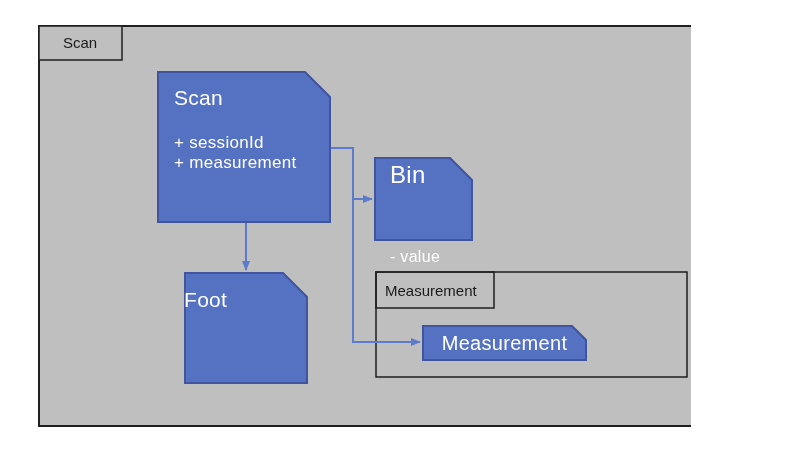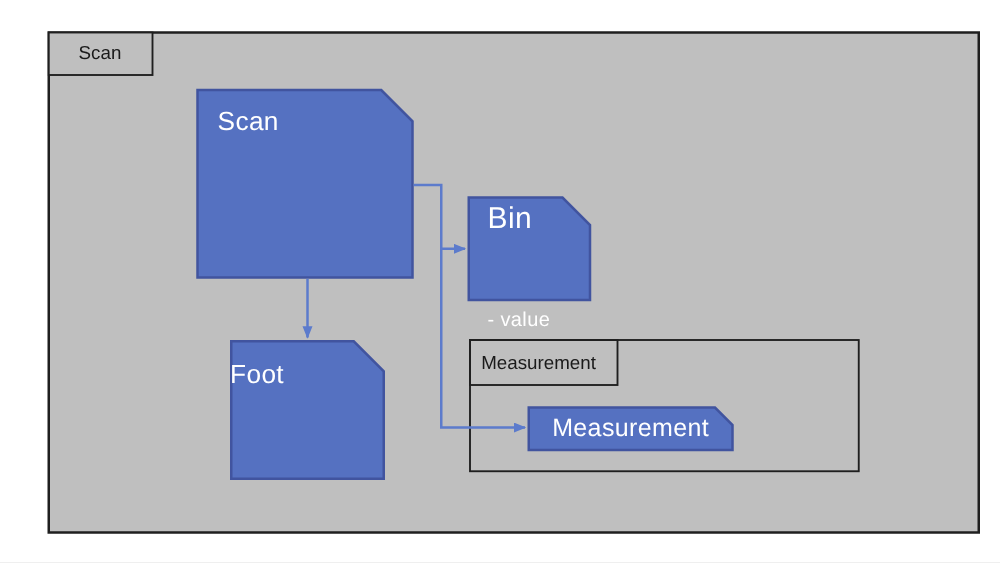--- a/index.html
+++ b/index.html
@@ -7,21 +7,21 @@
     --node-border:#41549F;
     --arrow:#5C7BCC;
     --frame-fill:#BFBFBF;
     --frame-border:#1F1F1F;
     --node-text:#FFFFFF;
     --tab-text:#1A1A1A;
     --page-bg:#FFFFFF;
   }
   html,body{margin:0;padding:0;}
   body{background:var(--page-bg);font-family:"Liberation Sans", sans-serif;}
-  .stage{position:relative;width:800px;height:450px;background:var(--page-bg);overflow:hidden;}
+  .stage{position:relative;width:691px;height:450px;background:var(--page-bg);overflow:hidden;}
   .stage svg{position:absolute;left:0;top:0;}
 
   .frame-rect{fill:var(--frame-fill);stroke:var(--frame-border);stroke-width:2;}
   .tab-rect{fill:var(--frame-fill);stroke:var(--frame-border);stroke-width:1.5;}
   .group-rect{fill:none;stroke:var(--frame-border);stroke-width:1.5;}
   .node-poly{fill:var(--node-fill);stroke:var(--node-border);stroke-width:2;}
   .connector{stroke:var(--arrow);stroke-width:2;fill:none;}
   .arrow-head{fill:var(--arrow);}
 
   .txt{position:absolute;white-space:nowrap;}
@@ -62,20 +62,22 @@
 
     <path class="connector" d="M246,223 L246,270" marker-end="url(#ah)"></path>
     <path class="connector" d="M331,148 L353,148 L353,342 L420,342" marker-end="url(#ah)"></path>
     <path class="connector" d="M353,199 L372,199" marker-end="url(#ah)"></path>
   </svg>
 
   <div class="txt tab-label frame-tab">Scan</div>
 
   <div class="txt node-title" style="left:174px;top:87px;">Scan</div>
   <div class="txt node-attrs" style="left:174px;top:133px;">
+    <div>+ sessionId</div>
+    <div>+ measurement</div>
   </div>
 
   <div class="txt node-title bin-title" style="left:390px;top:165px;">Bin</div>
   <div class="txt bin-attr" style="left:390px;top:210px;margin-top:39px;">- value</div>
 
   <div class="txt node-title" style="left:184px;top:289px;">Foot</div>
 
   <div class="txt tab-label group-tab">Measurement</div>
 
   <div class="txt meas-label">Measurement</div>

